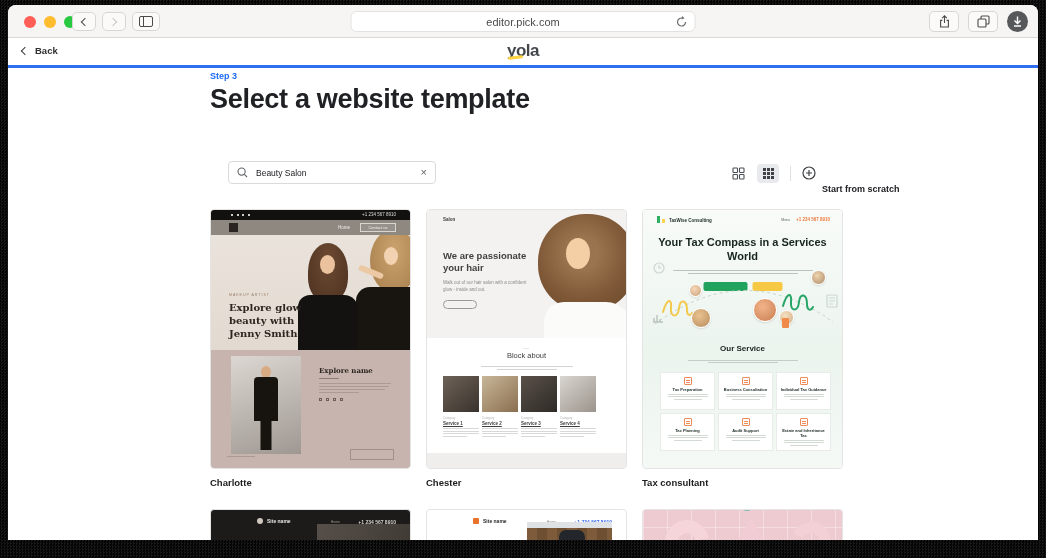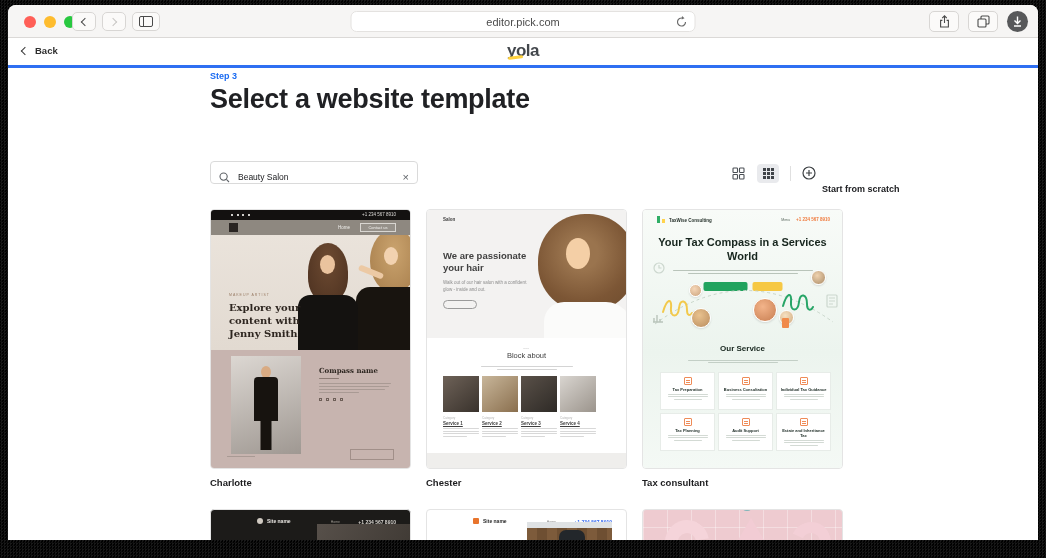--- a/index.html
+++ b/index.html
@@ -38,22 +38,22 @@
   .backlabel{font-size:9.5px;font-weight:bold;color:#2f2f2f;}
   .yolalogo{position:absolute;left:50%;transform:translateX(-50%);top:2px;font-size:17px;font-weight:bold;
     color:#43474c;letter-spacing:-0.5px;}
   .yolalogo .swoosh{position:absolute;left:1px;bottom:2px;width:15px;height:3px;background:#ffd23f;border-radius:2px;transform:rotate(-7deg);}
   .progress{position:absolute;left:0;top:60px;right:0;height:3px;background:#2e6ff2;}
   
   .content{position:absolute;left:0;top:63px;right:0;bottom:0;background:#fff;overflow:hidden;}
   .step{position:absolute;left:202px;top:3px;font-size:9px;font-weight:bold;color:#1a6bf2;}
   .pagetitle{position:absolute;left:202px;top:16px;font-size:27px;font-weight:bold;color:#202124;letter-spacing:-0.3px;}
   .subtitle{position:absolute;left:202px;top:56px;font-size:9.5px;font-weight:600;color:#38393b;}
-  .searchbox{position:absolute;left:202px;top:93px;width:208px;height:23px;border:1px solid #dadada;border-radius:4px;
-    background:#fff;display:flex;align-items:flex-end;padding:0 8px;}
+  .searchbox{position:absolute;left:220px;top:93px;width:208px;height:23px;border:1px solid #dadada;border-radius:4px;
+    background:#fff;display:flex;align-items:center;padding:0 8px;}
   .searchbox input{border:none;outline:none;flex:1;font-size:8.5px;color:#202124;margin-left:6px;background:transparent;}
   .clearx{font-size:11px;color:#5f6368;line-height:1;cursor:pointer;}
   .viewcontrols{position:absolute;left:719px;top:95px;display:flex;align-items:center;gap:8px;height:20px;}
   .toggle{display:flex;align-items:center;justify-content:center;width:22px;height:19px;border-radius:4px;}
   .toggle.selected{background:#e9eaed;}
   .vdivider{width:1px;height:15px;background:#e0e0e0;margin:0 3px;}
   .scratch{display:flex;align-items:center;gap:6px;}
   .scratchlabel{font-size:9px;font-weight:600;color:#202124;margin-top:32px;}
   
   .cards{position:absolute;left:202px;top:141px;display:flex;gap:15px;}
@@ -307,30 +307,30 @@
               <div class="c-fig">
                 <div class="c-ahair"></div>
                   <div class="c-aface"></div>
                   <div class="c-abody"></div>
                 <div class="c-mhair"></div>
                   <div class="c-mface"></div>
                   <div class="c-mbody"></div>
                 <div class="c-arm"></div>
               </div>
               <div class="c-tag">MAKEUP ARTIST</div>
-              <div class="c-heading">Explore your content with Jenny Smith</div>
+              <div class="c-heading">Explore glow beauty with Jenny Smith</div>
             </div>
             <div class="c-bottom">
               <div class="c-photo">
                 <div class="c-phead"></div>
                   <div class="c-psuit"></div>
                   <div class="c-plegs"></div>
               </div>
               <div class="c-emp">
-                <div class="c-empname">Compass name</div>
+                <div class="c-empname">Explore name</div>
                 <div class="bar" style="width:20px;background:#8c7b74;margin-top:3px;height:1px"></div>
                 <div class="bar" style="width:72px;background:#a99a94;margin-top:4px;height:1px"></div>
                 <div class="bar" style="width:70px;background:#a99a94;margin-top:2px;height:1px"></div>
                 <div class="bar" style="width:66px;background:#a99a94;margin-top:2px;height:1px"></div>
                 <div class="bar" style="width:40px;background:#a99a94;margin-top:2px;height:1px"></div>
                 <div class="c-soc">
                     <span></span>
                     <span></span>
                     <span></span>
                     <span></span>

